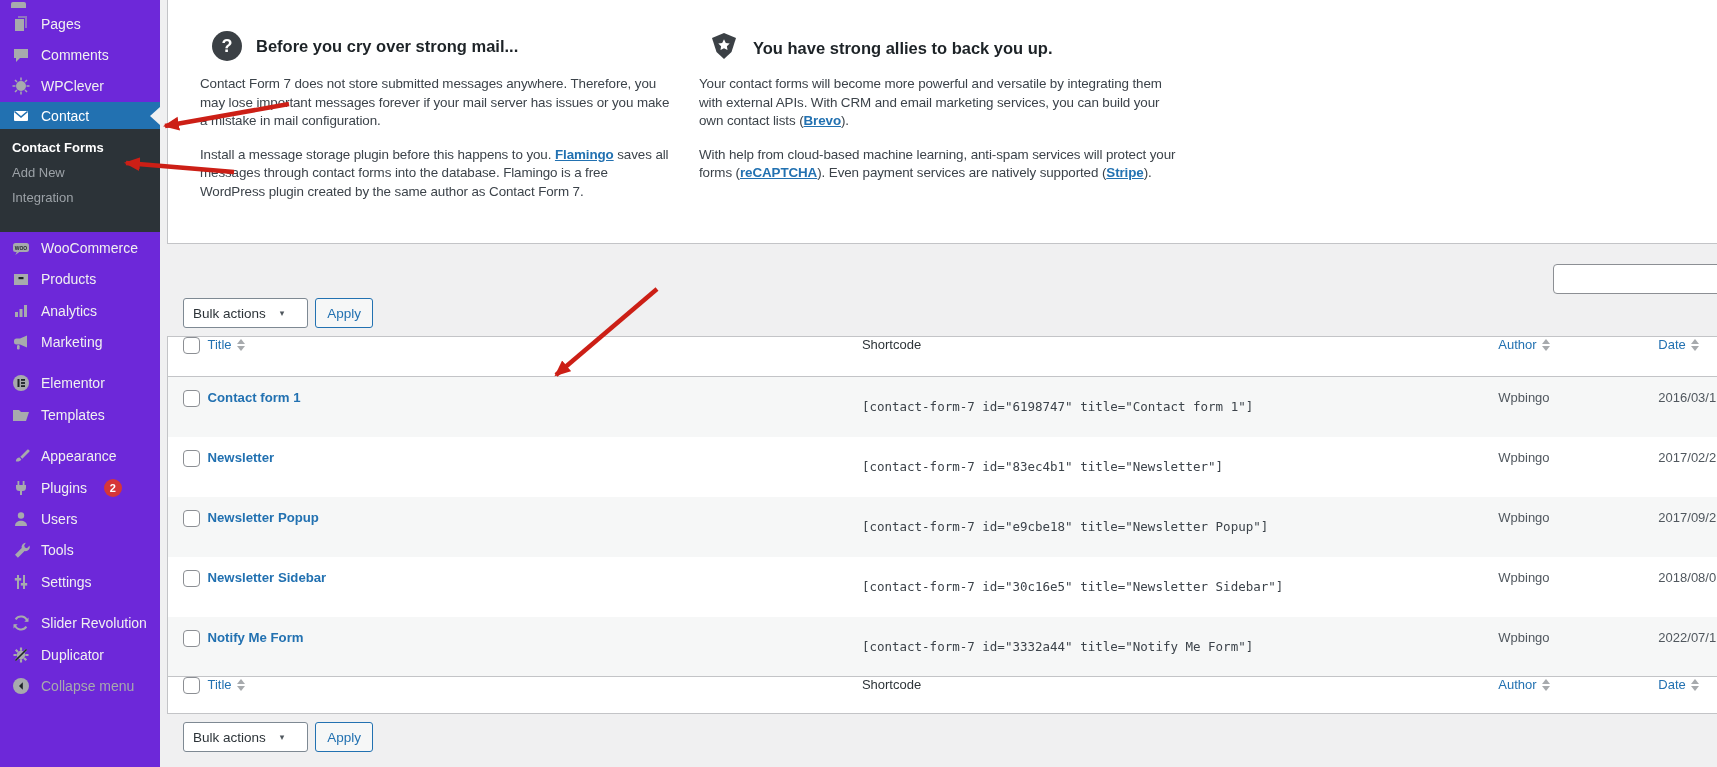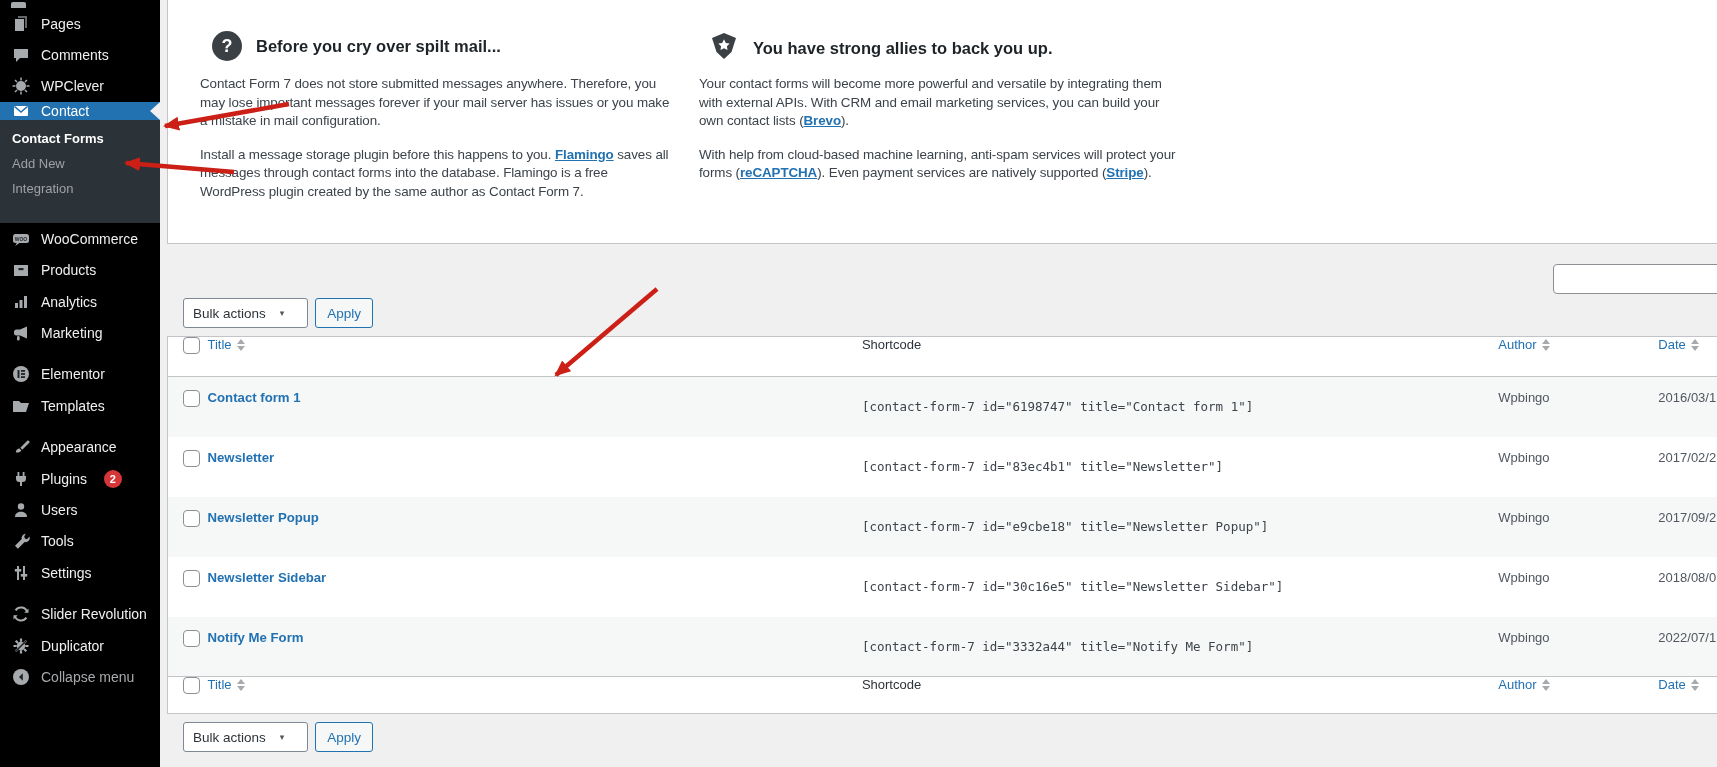--- a/index.html
+++ b/index.html
@@ -1,25 +1,25 @@
 <!DOCTYPE html>
 <html><head>
 <meta charset="utf-8">
 <style>
   html,body{margin:0;padding:0;width:1717px;height:767px;overflow:hidden;
     font-family:"Liberation Sans","DejaVu Sans",sans-serif;background:#f0f0f1;}
   *{box-sizing:border-box;}
 
   
-  .sidebar{position:absolute;left:0;top:0;width:160px;height:767px;background:#000000;z-index:5;}
+  .sidebar{position:absolute;left:0;top:0;width:160px;height:767px;background:#6d28d9;z-index:5;}
   .mi{position:relative;display:flex;align-items:center;height:31.4px;padding-left:11px;gap:10px;
       color:#f0f0f1;font-size:14px;cursor:pointer;}
   .mi .ic{width:20px;height:20px;display:flex;align-items:center;justify-content:center;flex:0 0 20px;}
   .mi svg{display:block;}
-  .mi.active{background:#2271b1;height:18px;color:#fff;}
+  .mi.active{background:#2271b1;height:27px;color:#fff;}
   .mi.active::after{content:"";position:absolute;right:0;top:50%;margin-top:-9px;
       border:9px solid transparent;border-right:10px solid #f0f0f1;border-left:none;}
   .mi-partial{height:8px;overflow:hidden;display:flex;padding-left:11px;}
   .mi-partial .sliver{width:15px;height:14px;background:#a7aaad;border-radius:2px;margin-top:2px;}
   .submenu{background:#2c3338;padding:6px 0 22px 0;}
   .smi{display:flex;align-items:center;height:25px;padding-left:12px;color:#9ca2a7;font-size:13px;cursor:pointer;}
   .smi.current{color:#fff;font-weight:bold;}
   .spacer10{height:10px;}
   .badge{margin-left:7px;min-width:18px;height:18px;border-radius:9px;background:#d63638;color:#fff;
       font-size:11px;font-weight:bold;display:inline-flex;align-items:center;justify-content:center;padding:0 5px;}
@@ -301,21 +301,21 @@
     <span class="lbl">Collapse menu</span>
   </div>
 </aside>
 
 <main class="content">
 
   <section class="panel">
     <div class="pcol pcol-left">
       <div class="phead">
         <span class="help-circle">?</span>
-        <span class="ptitle">Before you cry over spilt mail...</span>
+        <span class="ptitle">Before you cry over strong mail...</span>
       </div>
       <div class="pbody">
         <p>Contact Form 7 does not store submitted messages anywhere. Therefore, you may lose important messages forever if your mail server has issues or you make a mistake in mail configuration.</p>
         <p><span>Install a message storage plugin before this happens to you. </span><a class="plink">Flamingo</a><span> saves all messages through contact forms into the database. Flamingo is a free WordPress plugin created by the same author as Contact Form 7.</span></p>
       </div>
     </div>
 
     <div class="pcol pcol-right">
       <div class="phead">
         <span>

